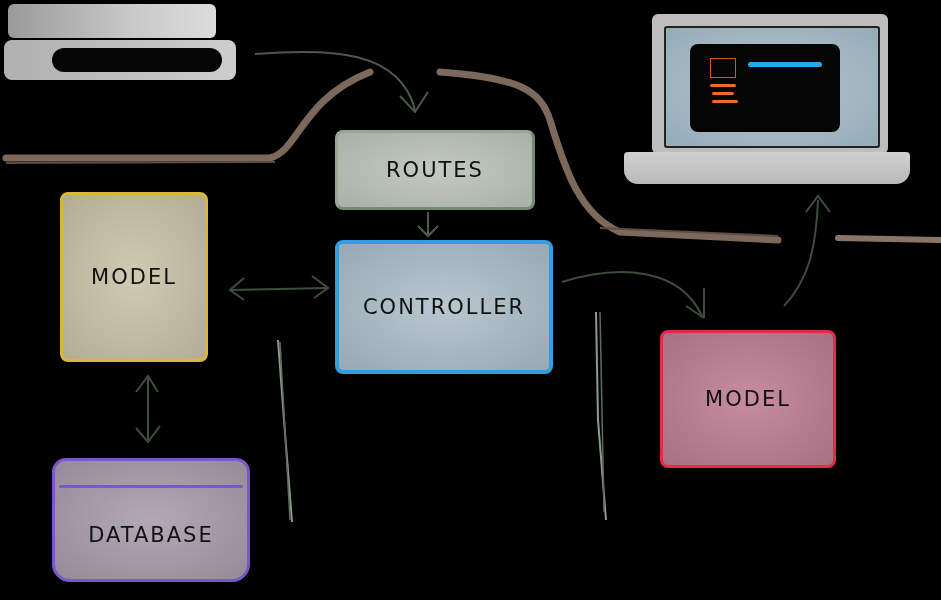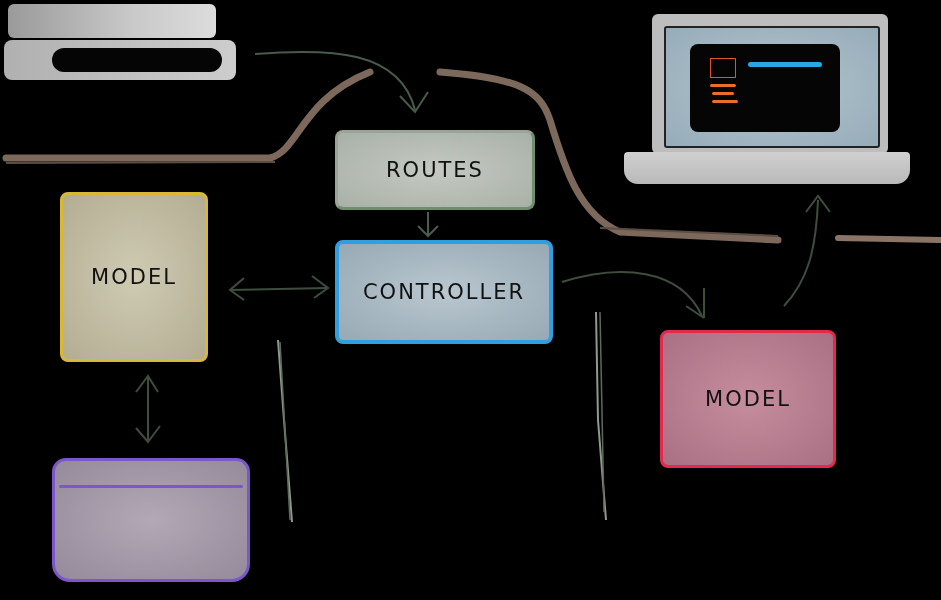--- a/index.html
+++ b/index.html
@@ -1,21 +1,21 @@
 <!DOCTYPE html>
 <html><head>
 <meta charset="utf-8">
 <style>
   html,body{margin:0;padding:0;background:#000;}
   body{width:941px;height:600px;position:relative;overflow:hidden;font-family:"DejaVu Sans",sans-serif;}
   svg.links{position:absolute;left:0;top:0;width:941px;height:600px;}
   .box{position:absolute;display:flex;align-items:center;justify-content:center;box-sizing:border-box;border-radius:8px;}
   .box .label{font-family:"DejaVu Sans",sans-serif;font-size:21px;letter-spacing:2px;color:#111;font-weight:normal;}
   #routes{left:335px;top:130px;width:200px;height:80px;background:radial-gradient(ellipse at center,#c4cac2 0%,#a9b0a7 100%);border:3px solid #6f8f6c;border-top-color:#9aa596;border-left-color:#9aa596;text-align:center;}
-  #controller{left:335px;top:240px;width:218px;height:104px;background:radial-gradient(ellipse at center,#b9c7cf 0%,#97a9b4 100%);border:4px solid #2f9fe0;}
+  #controller{left:335px;top:240px;width:218px;height:134px;background:radial-gradient(ellipse at center,#b9c7cf 0%,#97a9b4 100%);border:4px solid #2f9fe0;}
   #model{left:60px;top:192px;width:148px;height:170px;background:radial-gradient(ellipse at center,#cfcbb3 0%,#b2ad92 100%);border:3px solid #d9b838;}
   #view{left:660px;top:330px;width:176px;height:138px;background:radial-gradient(ellipse at center,#c68d9f 0%,#a96f82 100%);border:3px solid #e22a4d;}
   #database{left:52px;top:458px;width:198px;height:124px;background:radial-gradient(ellipse at center,#b3a8b6 0%,#948a99 100%);border:3px solid #7b57c9;border-radius:14px 14px 18px 18px;}
   #database .db-rim{position:absolute;left:4px;right:4px;top:24px;height:3px;background:#7b57c9;border-radius:3px;}
   #database .label{margin-top:30px;}
   
   .bar1{position:absolute;left:8px;top:4px;width:208px;height:34px;background:linear-gradient(90deg,#9a9a9a,#c9c9c9 60%,#dcdcdc);border-radius:6px;}
   .bar2{position:absolute;left:4px;top:40px;width:232px;height:40px;background:linear-gradient(90deg,#b0b0b0,#cdcdcd);border-radius:8px;}
   .bar2 .url{position:absolute;left:48px;top:8px;width:170px;height:24px;background:#050505;border-radius:12px;}
   
@@ -103,13 +103,14 @@
   <span class="label">CONTROLLER</span>
 </div>
 <div class="box" id="model">
   <span class="label">MODEL</span>
 </div>
 <div class="box" id="view">
   <span class="label">MODEL</span>
 </div>
 <div class="box" id="database">
   <div class="db-rim"></div>
+  <span class="label">DATABASE</span>
 </div>
 
 </body></html>

